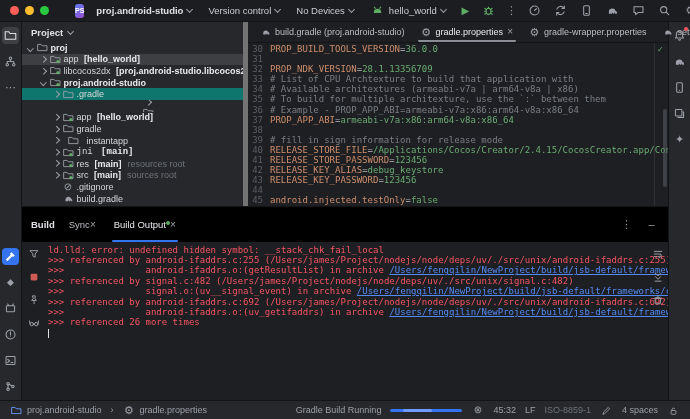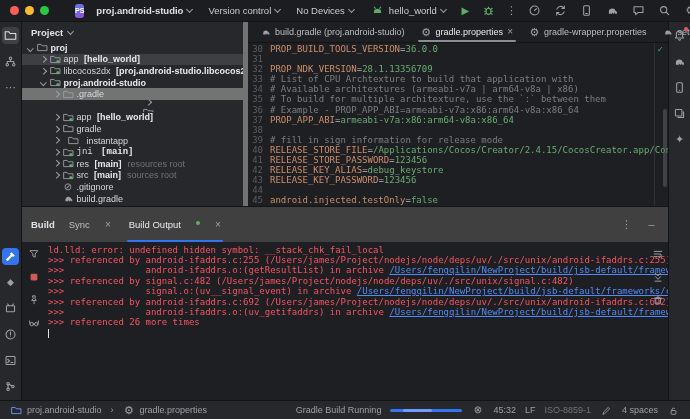--- a/index.html
+++ b/index.html
@@ -44,21 +44,21 @@
   .content{flex:1;display:flex;flex-direction:column;min-width:0;}
   .upper{flex:0 0 183px;display:flex;min-width:0;}
 
   
   .project{flex:0 0 226px;background:#26282b;border-right:5px solid #737373;overflow:hidden;
     display:flex;flex-direction:column;font-size:9px;}
   .pp-header{flex:0 0 20px;display:flex;align-items:center;gap:5px;padding:0 9px;font-size:9.5px;font-weight:700;}
   .tree{flex:1;overflow:hidden;}
   .trow{height:11.6px;display:flex;align-items:center;gap:3px;white-space:nowrap;overflow:hidden;color:#d5d7db;}
   .trow.selected{background:#3d3f43;}
-  .trow.warm{background:#737373;}
+  .trow.warm{background:#0f766e;}
   .trow .chev{width:4.5px;height:4.5px;flex:none;margin:0 1px 0 0;}
   .ti{width:11px;height:11px;display:inline-flex;align-items:center;justify-content:center;flex:none;color:#9da0a8;}
   .ti svg{width:11px;height:11px;}
   .tlabel.b{font-weight:700;color:#e8eaee;}
   .tbracket{font-weight:700;color:#e8eaee;}
   .tsuffix{color:#6f737a;margin-left:3px;}
 
   
   .editor{flex:1;min-width:0;background:#1e1f22;display:flex;flex-direction:column;position:relative;}
   .tabbar{flex:0 0 21px;border-bottom:1px solid #131416;display:flex;align-items:center;
@@ -73,23 +73,23 @@
     font-size:9px;line-height:10.1px;padding-top:1px;}
   .cline{display:flex;white-space:pre;}
   .lnum{flex:0 0 22px;text-align:right;padding-right:7px;color:#5a5d63;}
   .k{color:#ce8e6d}.v{color:#6aab73}.c{color:#7a7e85}.p{color:#bcbec4}
   .guide{position:absolute;top:0;bottom:0;left:406px;width:1px;background:#2e3033;}
   .inspect{position:absolute;top:2px;right:5px;color:#5fad65;font-size:9px;line-height:1;}
   .vthumb{position:absolute;right:1px;top:66px;width:4px;height:78px;background:#5a5d63;opacity:.55;border-radius:2px;}
 
   
   .build{flex:1;min-height:0;background:#1e1f22;border-top:1px solid #131416;display:flex;flex-direction:column;}
-  .bp-header{flex:0 0 19px;display:flex;align-items:center;gap:12px;padding:0 9px;font-size:9.5px;background:#404040;}
+  .bp-header{flex:0 0 19px;display:flex;align-items:center;gap:12px;padding:0 9px;font-size:9.5px;background:#000000;}
   .bp-title{font-weight:700;}
-  .bp-tab{display:flex;align-items:center;gap:15px;height:100%;position:relative;color:#bcbec4;padding:12px 2px;}
+  .bp-tab{display:flex;align-items:center;gap:0;height:100%;position:relative;color:#bcbec4;padding:12px 2px;}
   .bp-tab.active{color:#e8eaee;}
   .bp-tab.active::after{content:'';position:absolute;left:0;right:0;bottom:0;height:2px;background:#3574f0;border-radius:1px;}
   .gdot{width:4px;height:4px;border-radius:50%;background:#5fad65;align-self:flex-end;margin-bottom:5px;}
   .bp-tab .close{font-size:10px;color:#9da0a8;}
   .bp-right{margin-left:auto;display:flex;align-items:center;gap:10px;color:#9da0a8;}
   .bp-body{flex:1;display:flex;min-height:0;position:relative;}
   .bp-tools{flex:0 0 24px;display:flex;flex-direction:column;align-items:center;gap:8px;padding-top:5px;}
   .bp-tools .ic svg{width:12px;height:12px;}
   .console{flex:1;overflow:hidden;font-family:"DejaVu Sans Mono",monospace;font-size:9px;
     line-height:10.4px;padding:3px 0 0 2px;white-space:pre;}

